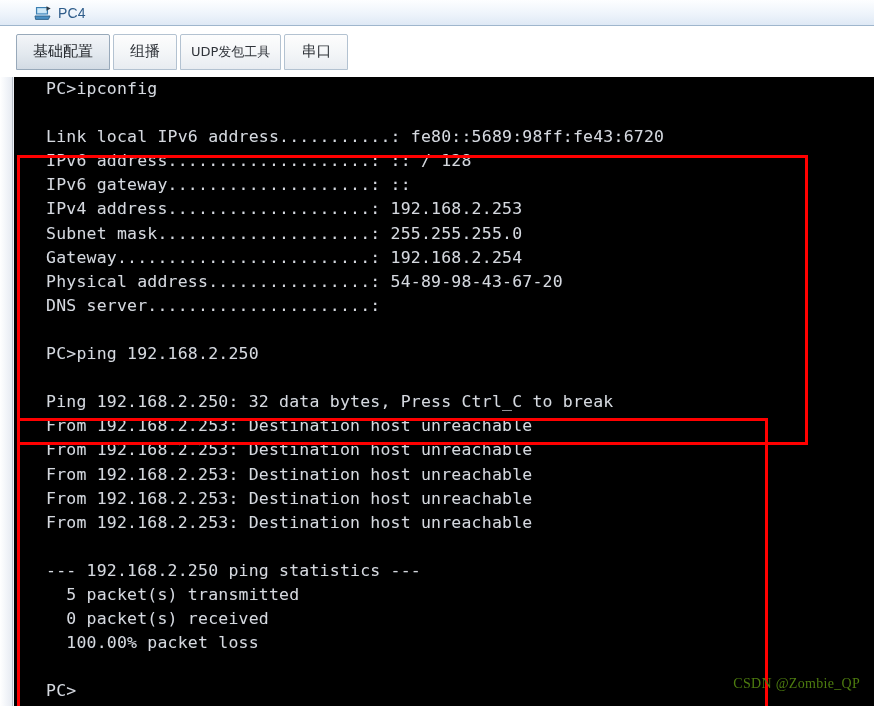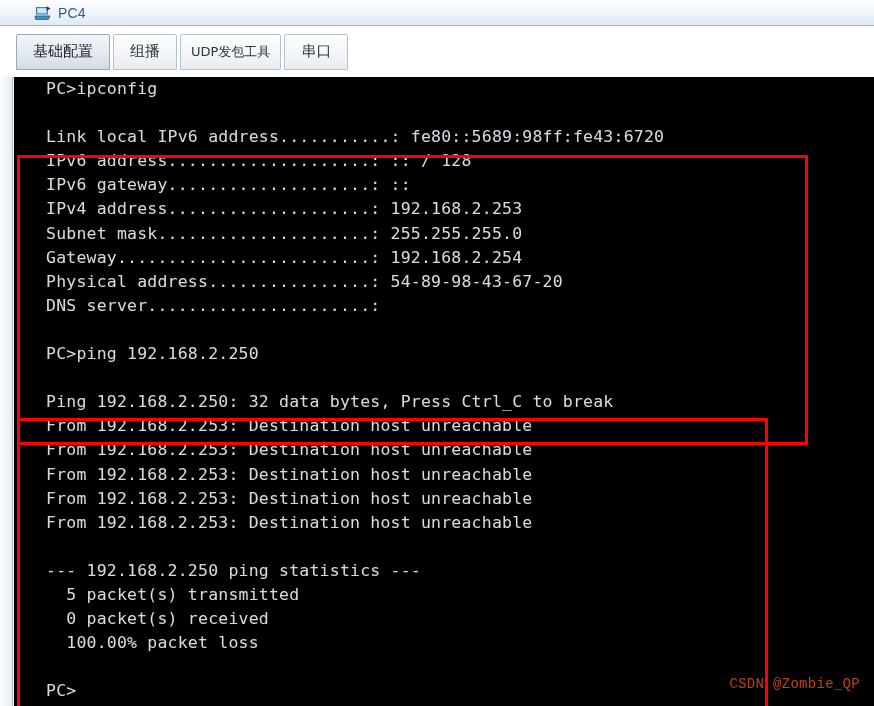--- a/index.html
+++ b/index.html
@@ -147,22 +147,22 @@
     width: 751px;
     height: 333px;
   }
 
   
   .watermark {
     position: absolute;
     right: 14px;
     bottom: 14px;
     font-size: 14px;
-    color: #c2410c;
-    font-family: Liberation Mono, monospace;
+    color: #4d7c0f;
+    font-family: Liberation Serif, serif;
     letter-spacing: 0.3px;
   }
 </style>
 </head>
 <body>
 
 <div id="app">
 
   <div class="titlebar">
     <span class="title-icon">

